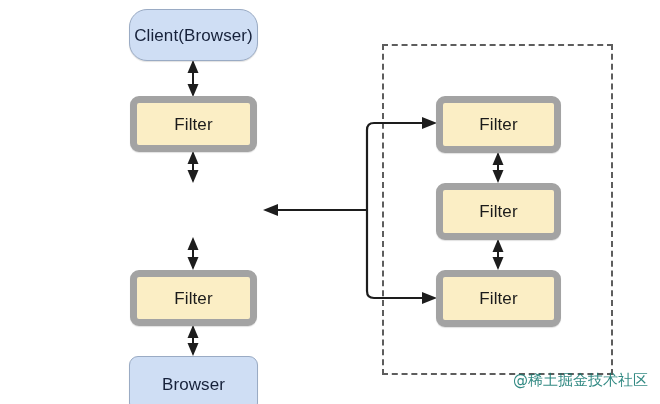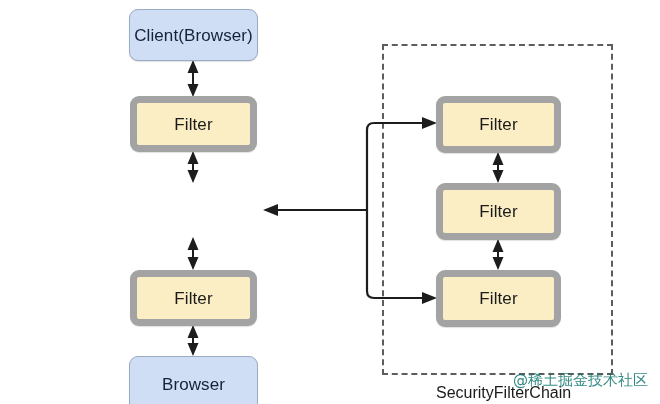--- a/index.html
+++ b/index.html
@@ -134,21 +134,21 @@
       <path class="wire" d="M 367 210 L 367 130 Q 367 123 374 123 L 428 123"></path>
       <polygon class="arrowhead" points="437,123 422,117 422,129"></polygon>
 
       <path class="wire" d="M 367 210 L 367 291 Q 367 298 374 298 L 428 298"></path>
       <polygon class="arrowhead" points="437,298 422,292 422,304"></polygon>
     </g>
   </svg>
 
   <div class="dashed-box" style="left:382px; top:44px; width:231px; height:331px;"></div>
 
-  <div class="node blue" style="left:129px; top:9px; width:129px; height:52px;">
+  <div class="node blue" style="left:129px; top:9px; width:129px; height:52px;border-radius:18px;">
     <span class="node-label">Client(Browser)</span>
   </div>
 
   <div class="node" style="left:130px; top:96px; width:127px; height:56px;">
     <span class="node-label">Filter</span>
   </div>
 
 
   <div class="node" style="left:130px; top:270px; width:127px; height:56px;">
     <span class="node-label">Filter</span>
@@ -163,17 +163,16 @@
   </div>
 
   <div class="node" style="left:436px; top:183px; width:125px; height:57px;">
     <span class="node-label">Filter</span>
   </div>
 
   <div class="node" style="left:436px; top:270px; width:125px; height:57px;">
     <span class="node-label">Filter</span>
   </div>
 
-  <div class="chain-caption" style="left:436px; top:384px;">SecurityFilterChain</div>
 
   <div class="watermark" style="left:513px; top:371px;">@稀土掘金技术社区</div>
 
 </div>
 
 </body></html>

